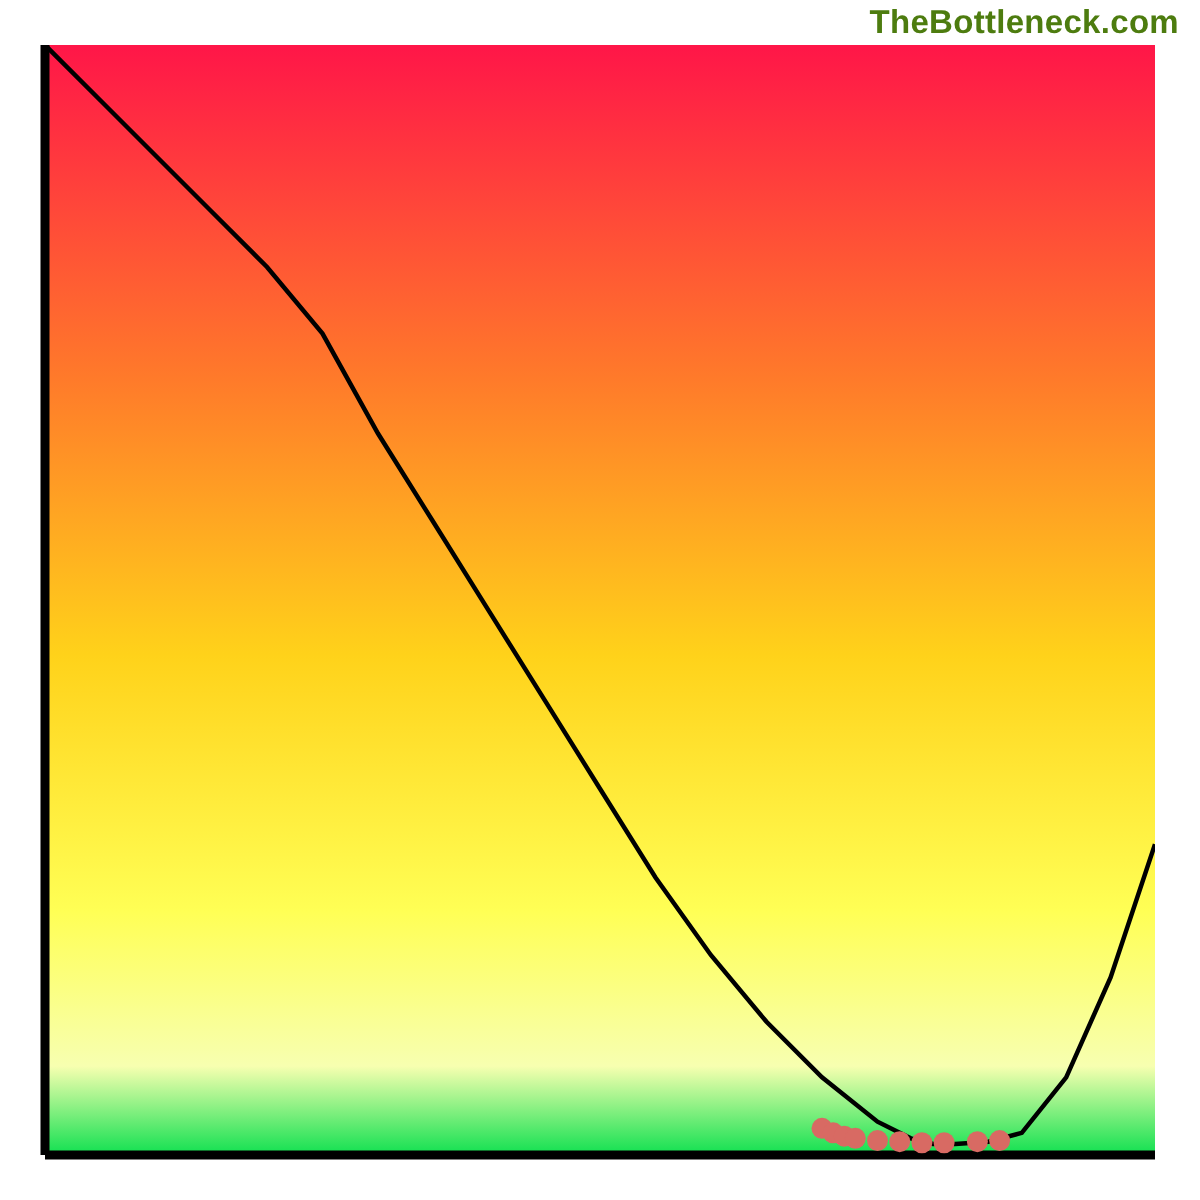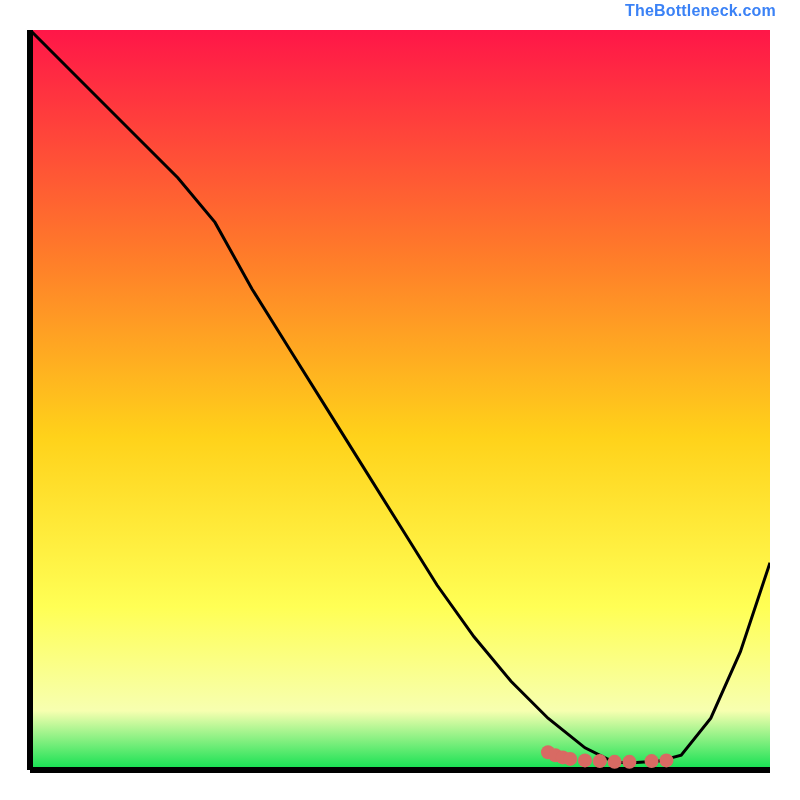--- a/index.html
+++ b/index.html
@@ -12,24 +12,24 @@
     overflow: hidden;
   }
   .stage {
     position: relative;
     width: 800px;
     height: 800px;
   }
   .watermark {
     position: absolute;
     top: 2px;
-    right: 24px;
-    font-size: 16px;
+    right: 14px;
+    font-size: 22px;
     font-weight: 600;
-    color: #3b82f6;
+    color: #4d7c0f;
     letter-spacing: 0.2px;
     user-select: none;
   }
   svg.plot {
     position: absolute;
     left: 0;
     top: 0;
   }
 </style>
 </head>

